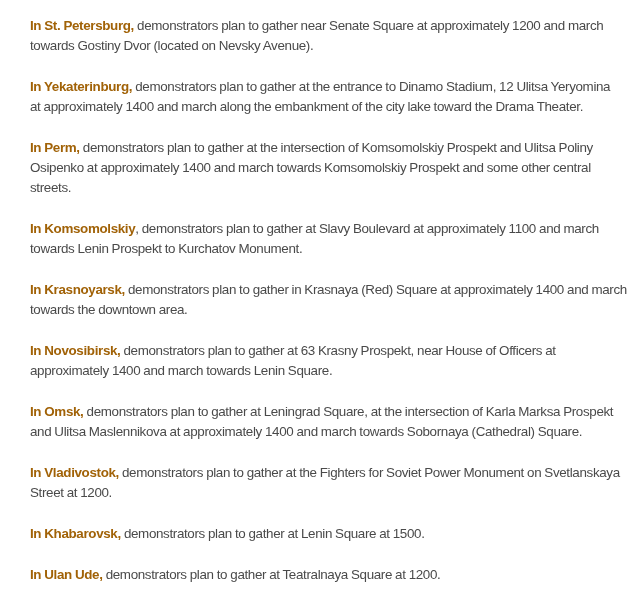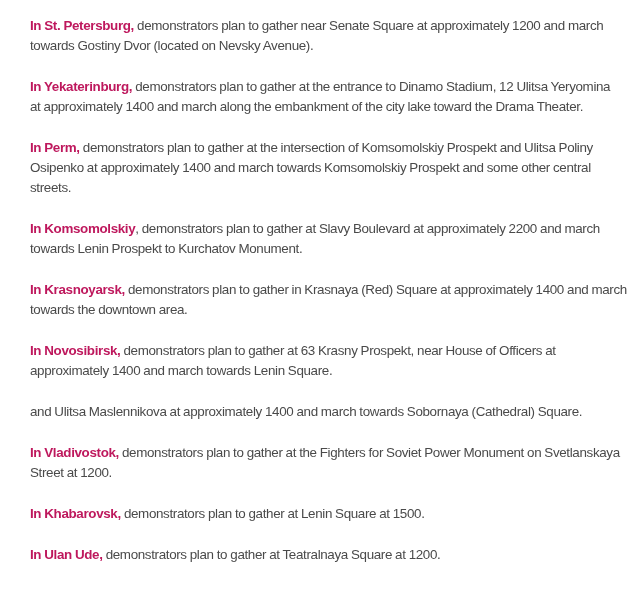--- a/index.html
+++ b/index.html
@@ -27,21 +27,21 @@
     }
     .para {
       margin: 0 0 21px 0;
     }
     .line {
       display: block;
       white-space: nowrap;
     }
     .city {
       font-weight: bold;
-      color: #be185d;
+      color: #a16207;
     }
   </style>
 </head>
 <body>
 
 <div class="doc">
 
   <p class="para">
     <span class="line"><span class="city">In St. Petersburg,</span><span> demonstrators plan to gather near Senate Square at approximately 1200 and march</span></span>
     <span class="line">towards Gostiny Dvor (located on Nevsky Avenue).</span>
@@ -52,35 +52,36 @@
     <span class="line">at approximately 1400 and march along the embankment of the city lake toward the Drama Theater.</span>
   </p>
 
   <p class="para">
     <span class="line"><span class="city">In Perm,</span><span> demonstrators plan to gather at the intersection of Komsomolskiy Prospekt and Ulitsa Poliny</span></span>
     <span class="line">Osipenko at approximately 1400 and march towards Komsomolskiy Prospekt and some other central</span>
     <span class="line">streets.</span>
   </p>
 
   <p class="para">
-    <span class="line"><span class="city">In Komsomolskiy</span><span>, demonstrators plan to gather at Slavy Boulevard at approximately 2200 and march</span></span>
+    <span class="line"><span class="city">In Komsomolskiy</span><span>, demonstrators plan to gather at Slavy Boulevard at approximately 1100 and march</span></span>
     <span class="line">towards Lenin Prospekt to Kurchatov Monument.</span>
   </p>
 
   <p class="para">
     <span class="line"><span class="city">In Krasnoyarsk,</span><span> demonstrators plan to gather in Krasnaya (Red) Square at approximately 1400 and march</span></span>
     <span class="line">towards the downtown area.</span>
   </p>
 
   <p class="para">
     <span class="line"><span class="city">In Novosibirsk,</span><span> demonstrators plan to gather at 63 Krasny Prospekt, near House of Officers at</span></span>
     <span class="line">approximately 1400 and march towards Lenin Square.</span>
   </p>
 
   <p class="para">
+    <span class="line"><span class="city">In Omsk,</span><span> demonstrators plan to gather at Leningrad Square, at the intersection of Karla Marksa Prospekt</span></span>
     <span class="line">and Ulitsa Maslennikova at approximately 1400 and march towards Sobornaya (Cathedral) Square.</span>
   </p>
 
   <p class="para">
     <span class="line"><span class="city">In Vladivostok,</span><span> demonstrators plan to gather at the Fighters for Soviet Power Monument on Svetlanskaya</span></span>
     <span class="line">Street at 1200.</span>
   </p>
 
   <p class="para">
     <span class="line"><span class="city">In Khabarovsk,</span><span> demonstrators plan to gather at Lenin Square at 1500.</span></span>

